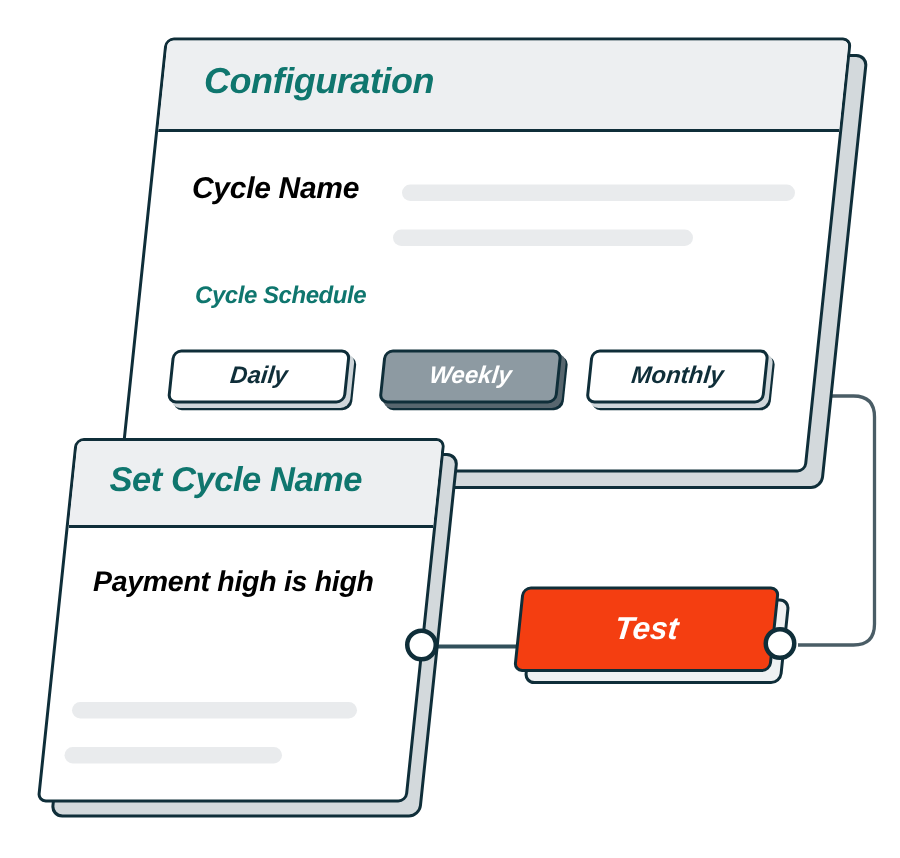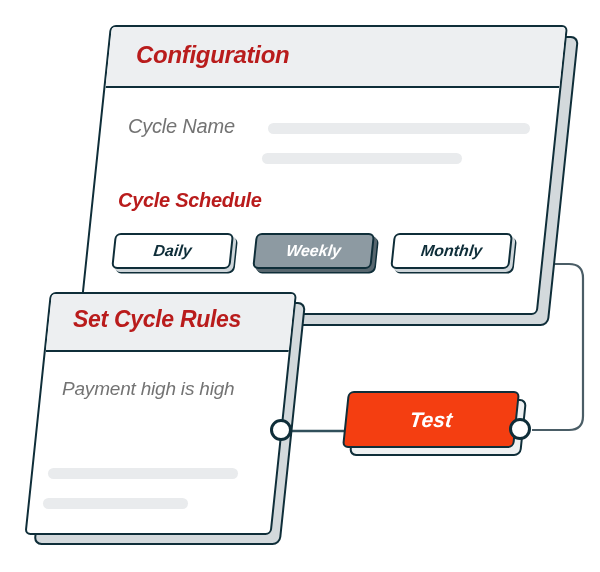--- a/index.html
+++ b/index.html
@@ -22,26 +22,26 @@
     background:#ffffff;border:2px solid #0f2e39;border-radius:6px;
     transform-origin:0 0;transform:skewX(-6deg);
     overflow:hidden;
   }
   .card-header{
     position:absolute;left:0;right:0;top:0;
     background:#edeff1;border-bottom:2px solid #0f2e39;
   }
   .card-title{
     position:absolute;
-    font-style:italic;font-weight:700;color:#b91c1c;letter-spacing:-0.3px;
+    font-style:italic;font-weight:700;color:#0f766e;letter-spacing:-0.3px;
     white-space:nowrap;
   }
   .muted{
-    position:absolute;font-style:italic;color:#737373;font-size:19px;
-    white-space:nowrap;letter-spacing:-0.2px;
+    position:absolute;font-style:italic;color:#000000;font-size:19px;
+    white-space:nowrap;letter-spacing:-0.2px;font-weight:bold;
   }
   .skel{
     position:absolute;height:11px;border-radius:5.5px;background:#e9ebed;
   }
 
   
   .sched-btn{
     position:absolute;width:119px;height:36px;
     background:#ffffff;border:2px solid #0f2e39;border-radius:6px;
     transform:skewX(-6deg);transform-origin:0 0;
@@ -86,34 +86,34 @@
     <div class="card-face">
       <div class="card-header" style="height:59px;"></div>
     </div>
 
     <div class="card-title" style="left:26px;top:16px;font-size:24px;">Configuration</div>
 
     <div class="muted" style="left:18px;top:90px;font-size:20px;">Cycle Name</div>
     <div class="skel" style="left:158px;top:98px;width:262px;"></div>
     <div class="skel" style="left:152px;top:128px;width:200px;"></div>
 
-    <div class="card-title" style="left:8px;top:164px;font-size:20px;">Cycle Schedule</div>
+    <div class="card-title" style="left:20px;top:164px;font-size:16px;">Cycle Schedule</div>
 
     <div class="sched-btn" style="left:5px;top:208px;">Daily</div>
     <div class="sched-btn selected" style="left:146px;top:208px;">Weekly</div>
     <div class="sched-btn" style="left:284px;top:208px;">Monthly</div>
   </div>
 
   <div class="card-wrap" style="left:50px;top:292px;width:247px;height:243px;">
     <div class="card-depth" style="transform:translate(9px,10px) skewX(-6deg);"></div>
     <div class="card-face">
       <div class="card-header" style="height:56px;"></div>
     </div>
 
-    <div class="card-title" style="left:23px;top:14px;font-size:23px;">Set Cycle Rules</div>
+    <div class="card-title" style="left:23px;top:14px;font-size:23px;">Set Cycle Name</div>
 
     <div class="muted" style="left:12px;top:86px;">Payment high is high</div>
 
     <div class="skel" style="left:-2px;top:176px;width:190px;"></div>
     <div class="skel" style="left:-7px;top:206px;width:145px;"></div>
   </div>
 
   <div class="test-wrap">
     <div class="test-depth"></div>
     <div class="test-face">Test</div>

